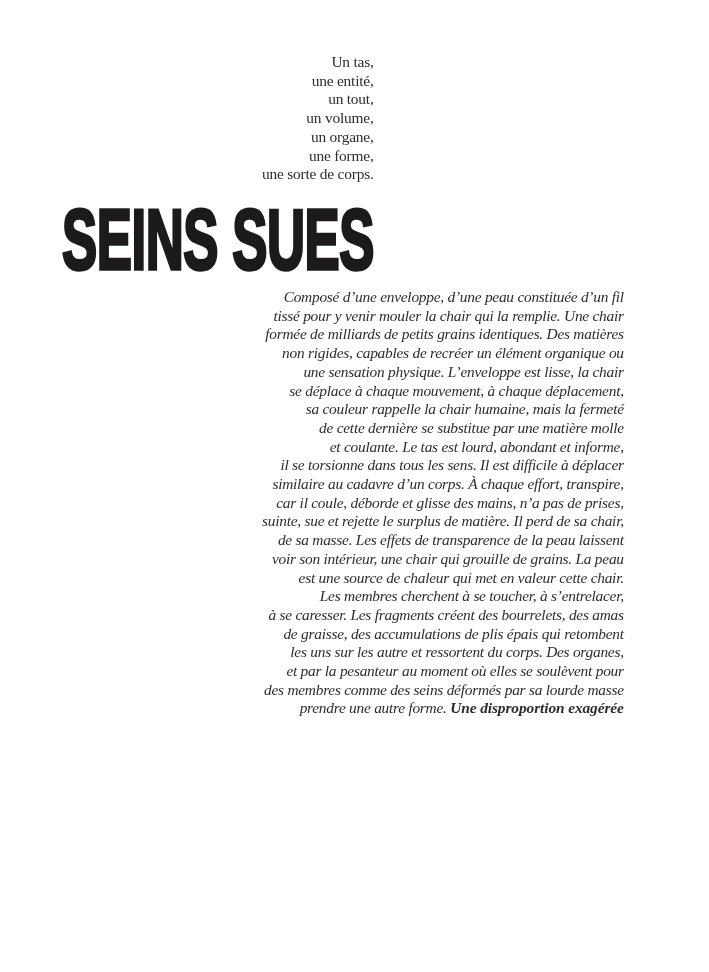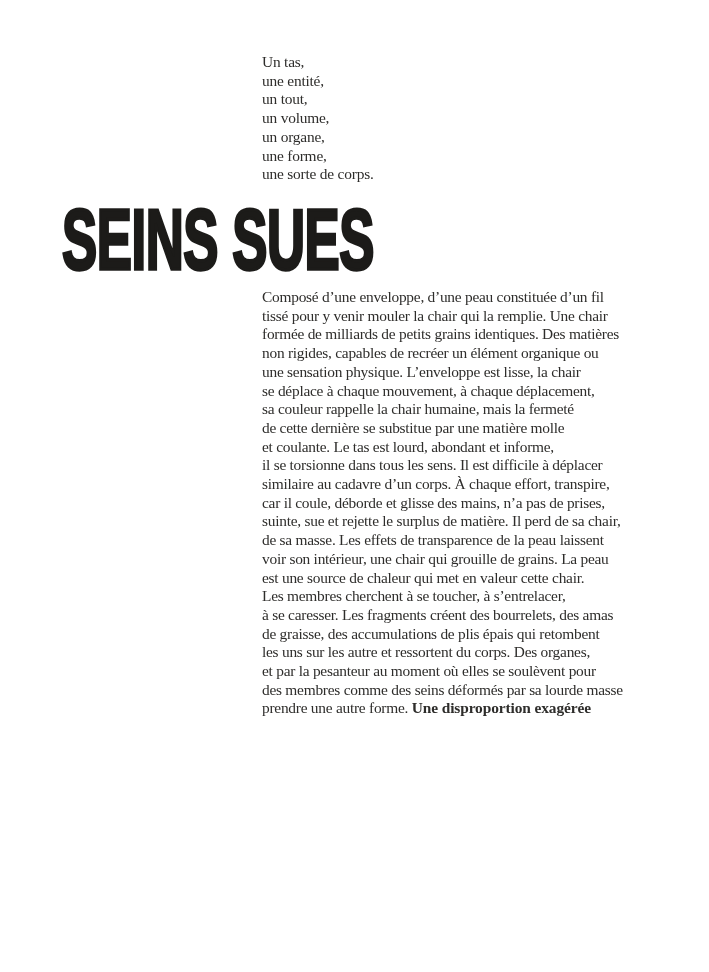--- a/index.html
+++ b/index.html
@@ -8,20 +8,21 @@
     background: #ffffff;
   }
   .page {
     position: relative;
     width: 709px;
     height: 761px;
     background: var(--background, #ffffff);
     font-family: "Liberation Serif", serif;
     color: var(--body-text, #2e2d2b);
     overflow: hidden;
+    text-align: right;
   }
   .intro-list {
     position: absolute;
     left: 262px;
     top: 53px;
     font-size: 15.4px;
     line-height: 18.7px;
     letter-spacing: -0.2px;
   }
   .page-title {
@@ -40,20 +41,21 @@
     transform: scale(0.85, 1.38);
     transform-origin: 0 0;
   }
   .body-paragraph {
     position: absolute;
     left: 262px;
     top: 288px;
     font-size: 15.4px;
     line-height: 18.7px;
     letter-spacing: -0.25px;
+    font-style: italic;
   }
   .line {
     white-space: nowrap;
   }
   .line b {
     font-weight: bold;
     letter-spacing: -0.1px;
   }
 </style>
 </head>

